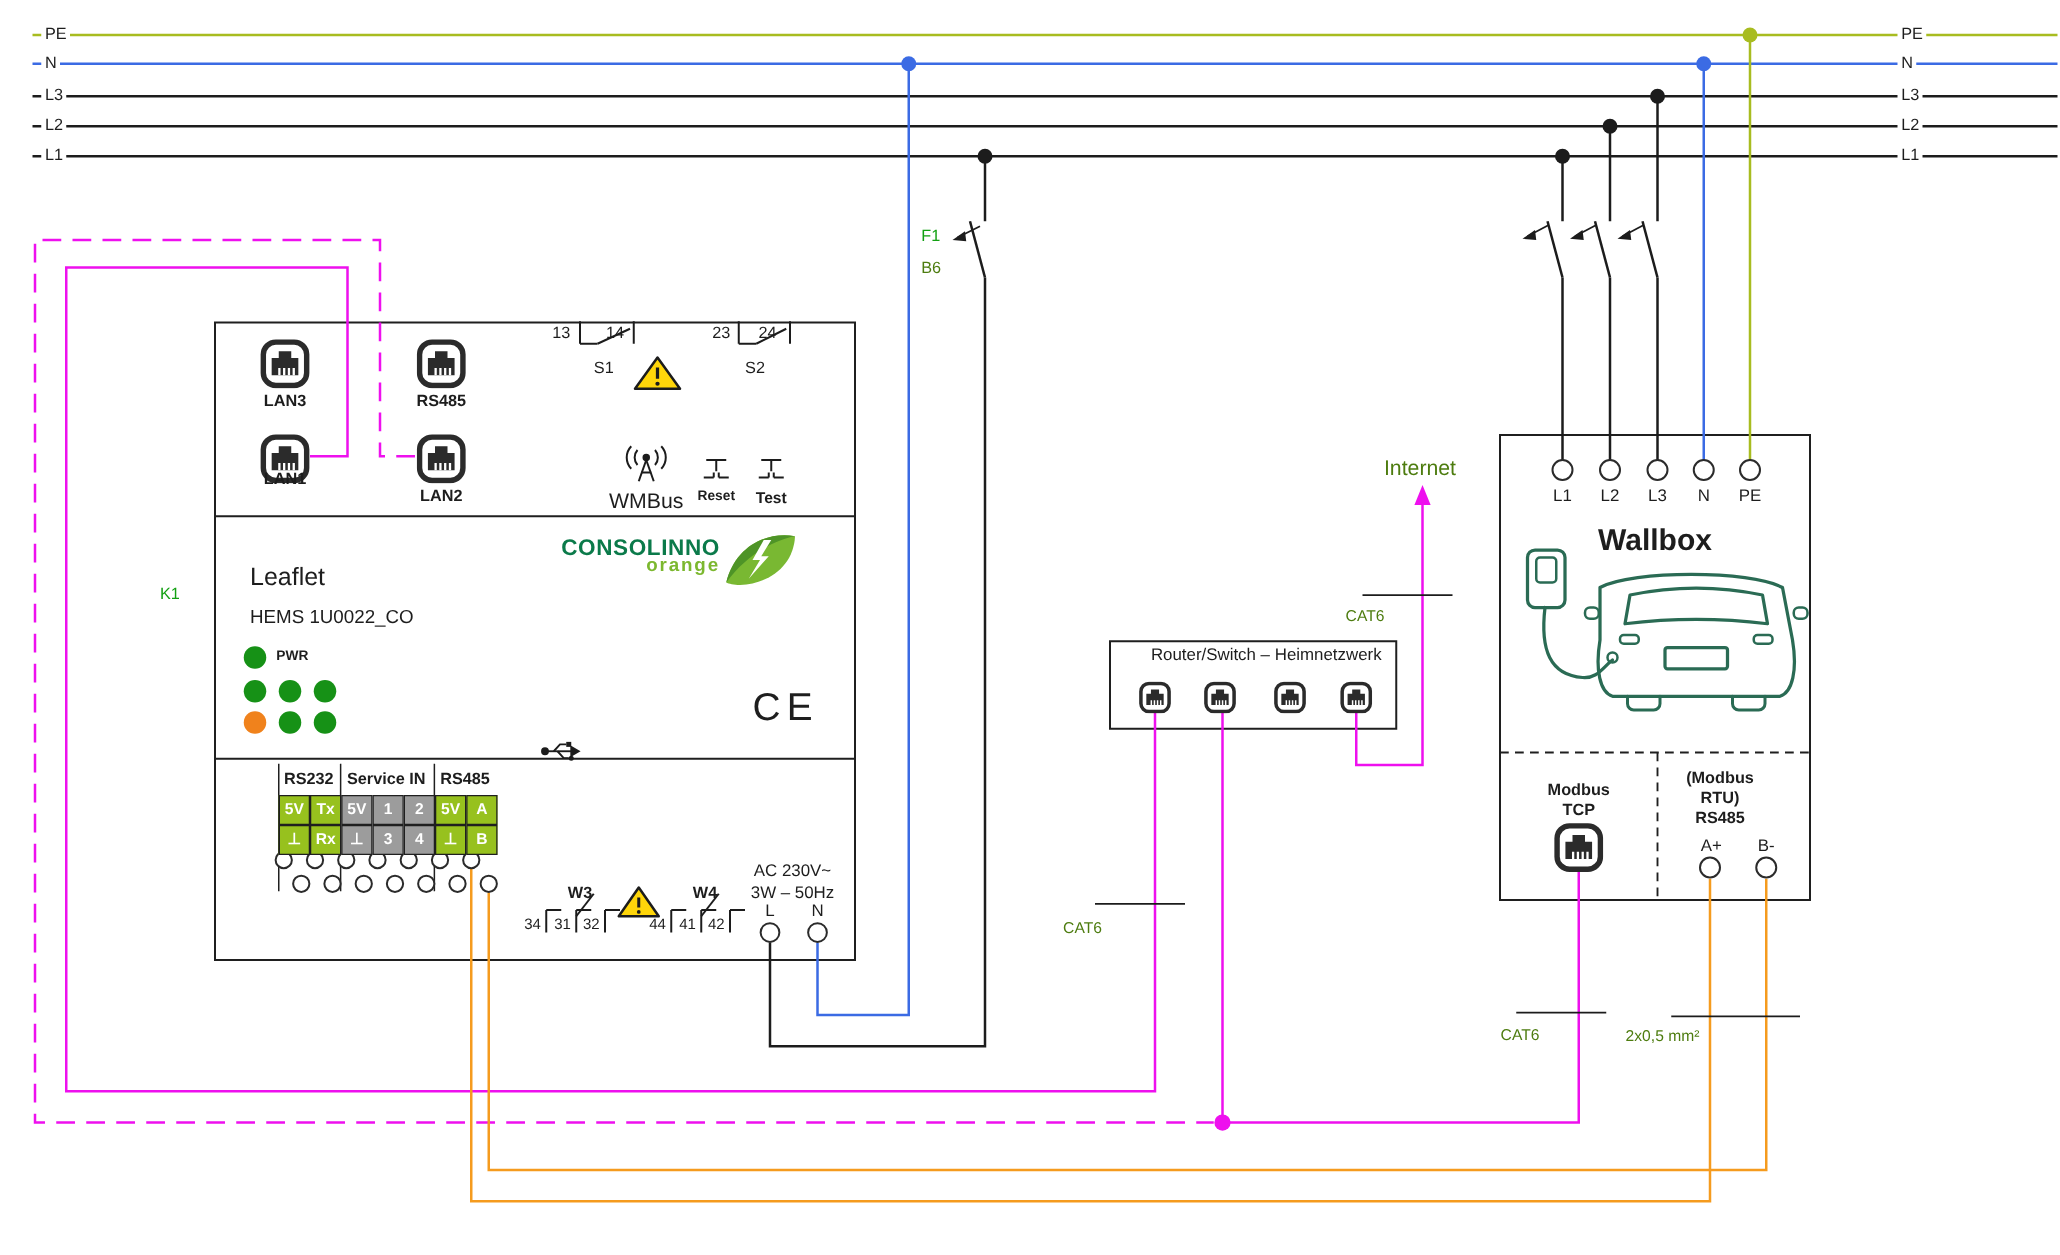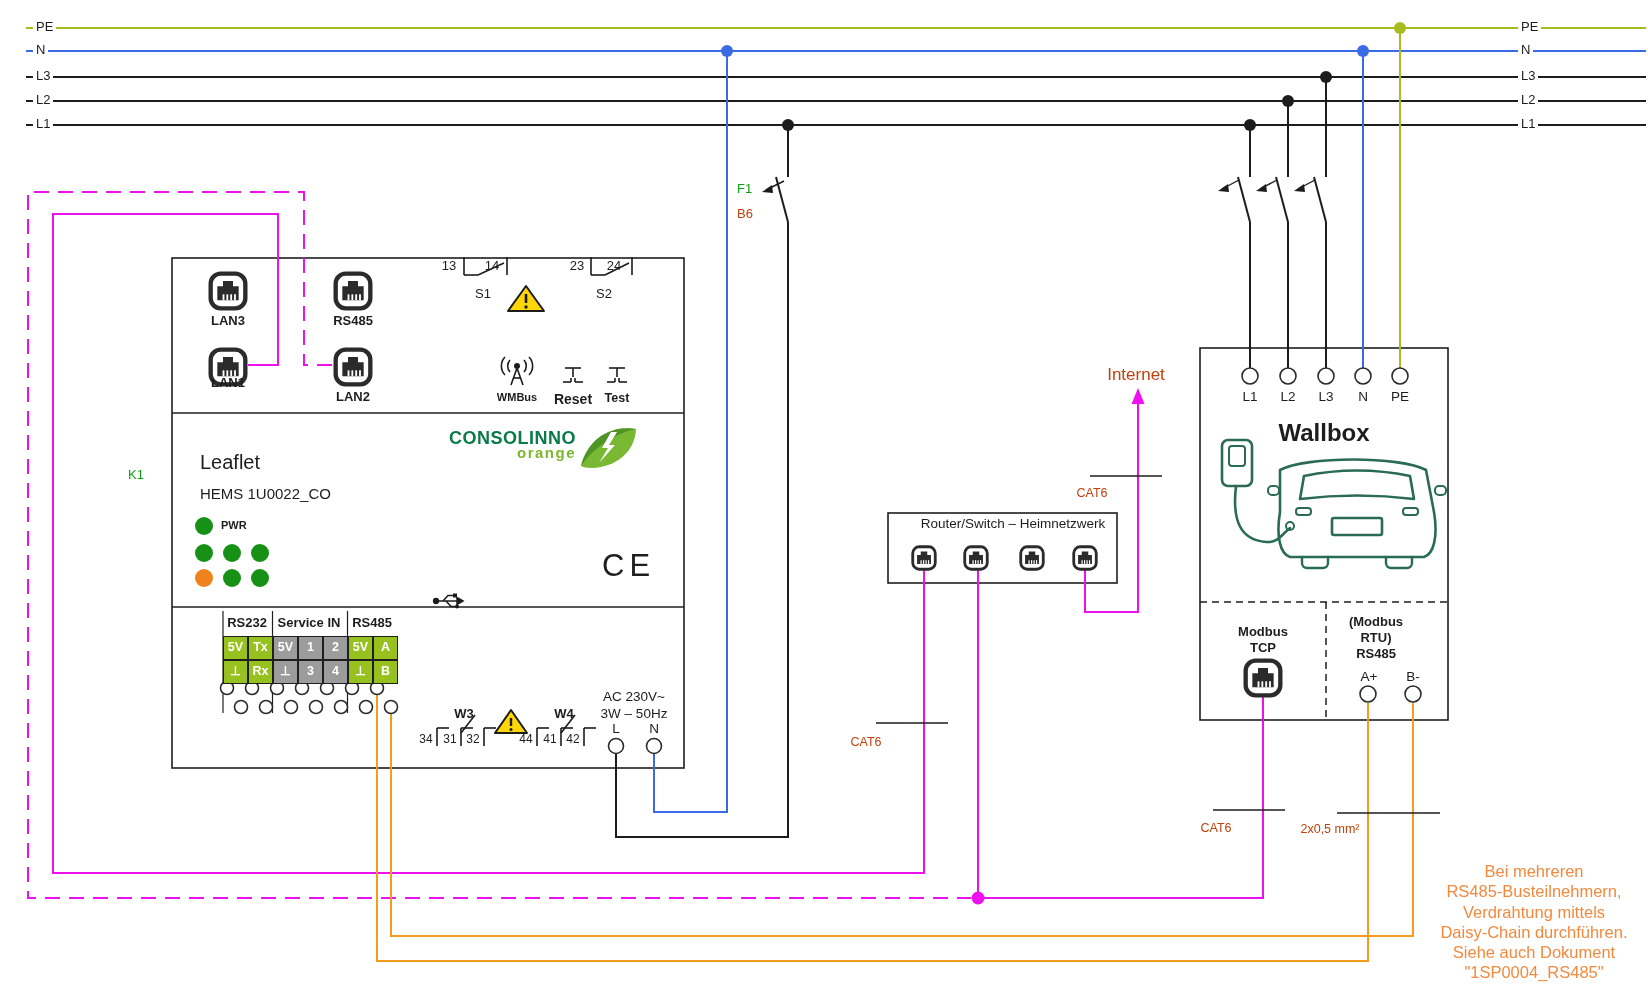--- a/index.html
+++ b/index.html
@@ -3,21 +3,21 @@
 <meta charset="utf-8">
 <style>
   html,body{margin:0;padding:0;background:#fff}
   #canvas{position:relative;width:1648px;height:1004px;background:#fff;
           font-family:"Liberation Sans",sans-serif;overflow:hidden}
   svg.layer{position:absolute;left:0;top:0;pointer-events:none}
   .lbl{position:absolute;white-space:nowrap;color:#1d1d1d;line-height:1.08}
   .c{transform:translateX(-50%)}
   .whitebg{background:#fff;padding:0 3px}
   .f13{font-size:13px}.f12{font-size:12px}.f14{font-size:13.5px}
-  .mag{color:#c2410c}.grn{color:#12A012}
+  .mag{color:#4d7c0f}.grn{color:#12A012}
   .rj45{position:absolute}
   .cell{position:absolute;width:25px;height:24px;box-sizing:border-box;
         border:1.5px solid #1f1f1f;color:#fff;font-weight:bold;font-size:12.5px;
         text-align:center;line-height:21px}
   .cg{background:#97C11E}.cy{background:#9C9C9C}
   .opt{position:absolute;font-size:16.5px;line-height:21.6px;color:#1b1b1b}
   .note{position:absolute;left:1425px;top:861px;width:218px;text-align:center;
         font-size:16.5px;line-height:20.3px;color:#F18A3E}
   .hdr{font-size:13px;font-weight:600}
   .portlbl{font-size:13px;font-weight:600}
@@ -320,22 +320,22 @@
 <span class="lbl portlbl c" style="left:228px;top:376px">LAN1</span>
 <span class="lbl portlbl c" style="left:353px;top:390px">LAN2</span>
 
 <span class="lbl f13 c" style="left:449px;top:259px">13</span>
 <span class="lbl f13 c" style="left:492px;top:259px">14</span>
 <span class="lbl f13 c" style="left:483px;top:287px">S1</span>
 <span class="lbl f13 c" style="left:577px;top:259px">23</span>
 <span class="lbl f13 c" style="left:614px;top:259px">24</span>
 <span class="lbl f13 c" style="left:604px;top:287px">S2</span>
 
-<span class="lbl c" style="left:517px;top:392px;font-size:11px;font-weight:700">WMBus</span>
-<span class="lbl c" style="left:573px;top:392px;font-size:14px;font-weight:600">Reset</span>
+<span class="lbl c" style="left:517px;top:392px;font-size:17px;font-weight:400">WMBus</span>
+<span class="lbl c" style="left:573px;top:392px;font-size:11px;font-weight:600">Reset</span>
 <span class="lbl c" style="left:617px;top:392px;font-size:12.5px;font-weight:600">Test</span>
 
 <div class="lbl" style="left:408px;top:429px;width:168px;text-align:right">
   <div style="font-size:18px;font-weight:700;color:#0B7A4A;letter-spacing:.5px">CONSOLINNO</div>
   <div style="font-size:15px;font-weight:700;color:#7CB82F;letter-spacing:1.5px;margin-top:-3px">orange</div>
 </div>
 <span class="lbl" style="left:200px;top:452px;font-size:20px;font-weight:500">Leaflet</span>
 <span class="lbl" style="left:200px;top:486px;font-size:15px">HEMS 1U0022_CO</span>
 <span class="lbl" style="left:221px;top:520px;font-size:11px;font-weight:700">PWR</span>
 <span class="lbl" style="left:602px;top:549px;font-size:31px;letter-spacing:5px;color:#1e1e1e">CE</span>
@@ -390,22 +390,14 @@
 <span class="lbl c" style="left:1324px;top:420px;font-size:24px;font-weight:700">Wallbox</span>
 
 <span class="lbl f13 c" style="left:1263px;top:625px;font-weight:600">Modbus</span>
 <span class="lbl f13 c" style="left:1263px;top:641px;font-weight:600">TCP</span>
 <span class="lbl f13 c" style="left:1376px;top:615px;font-weight:600">(Modbus</span>
 <span class="lbl f13 c" style="left:1376px;top:631px;font-weight:600">RTU)</span>
 <span class="lbl f13 c" style="left:1376px;top:647px;font-weight:600">RS485</span>
 <span class="lbl f14 c" style="left:1369px;top:670px">A+</span>
 <span class="lbl f14 c" style="left:1413px;top:670px">B-</span>
 
-<div class="note">
-  <div>Bei mehreren</div>
-  <div>RS485-Busteilnehmern,</div>
-  <div>Verdrahtung mittels</div>
-  <div>Daisy-Chain durchführen.</div>
-  <div>Siehe auch Dokument</div>
-  <div>"1SP0004_RS485"</div>
+
 </div>
 
-</div>
-
 </body></html>

